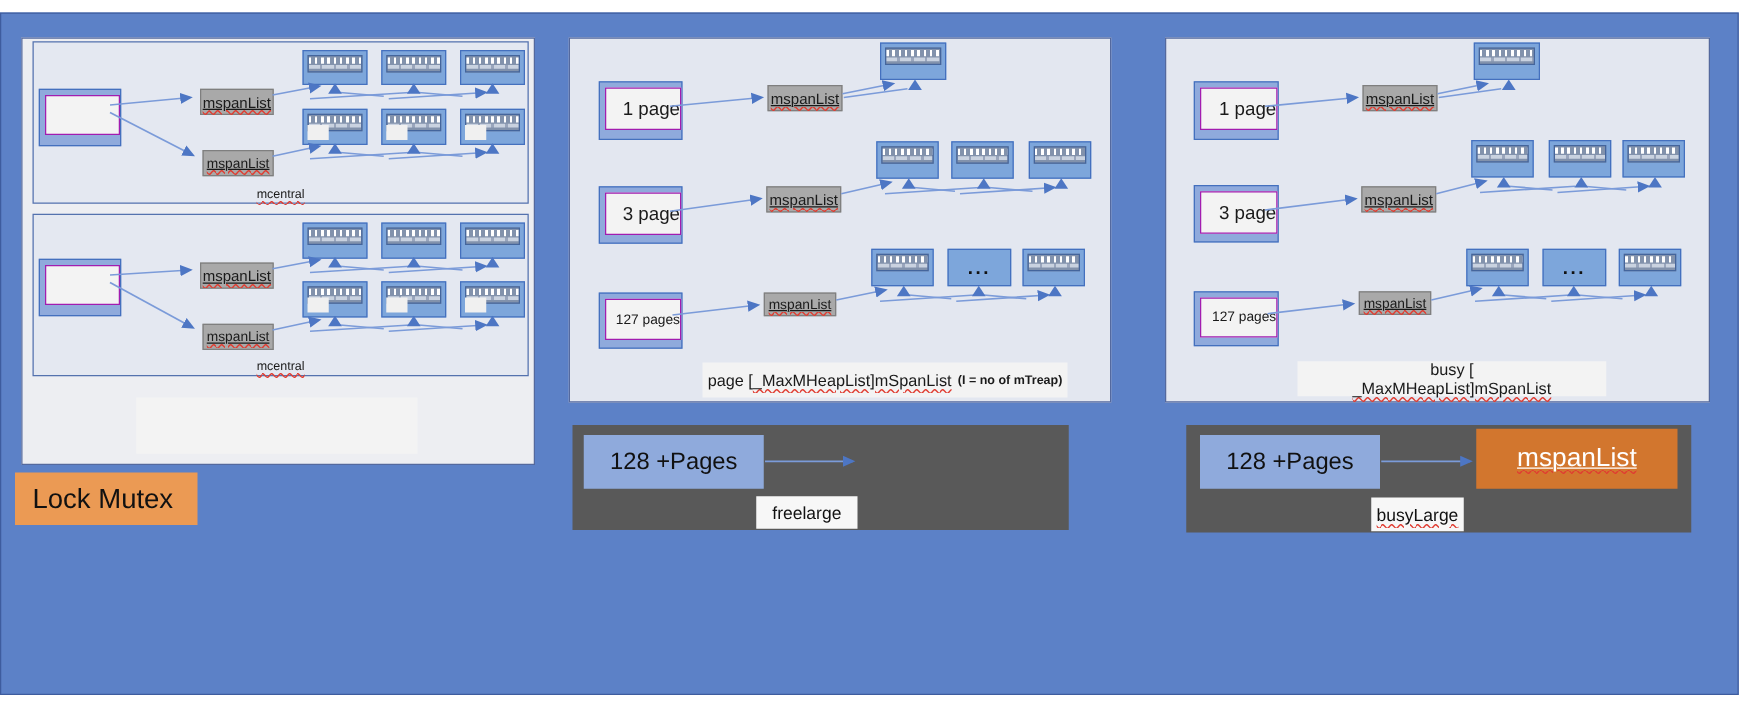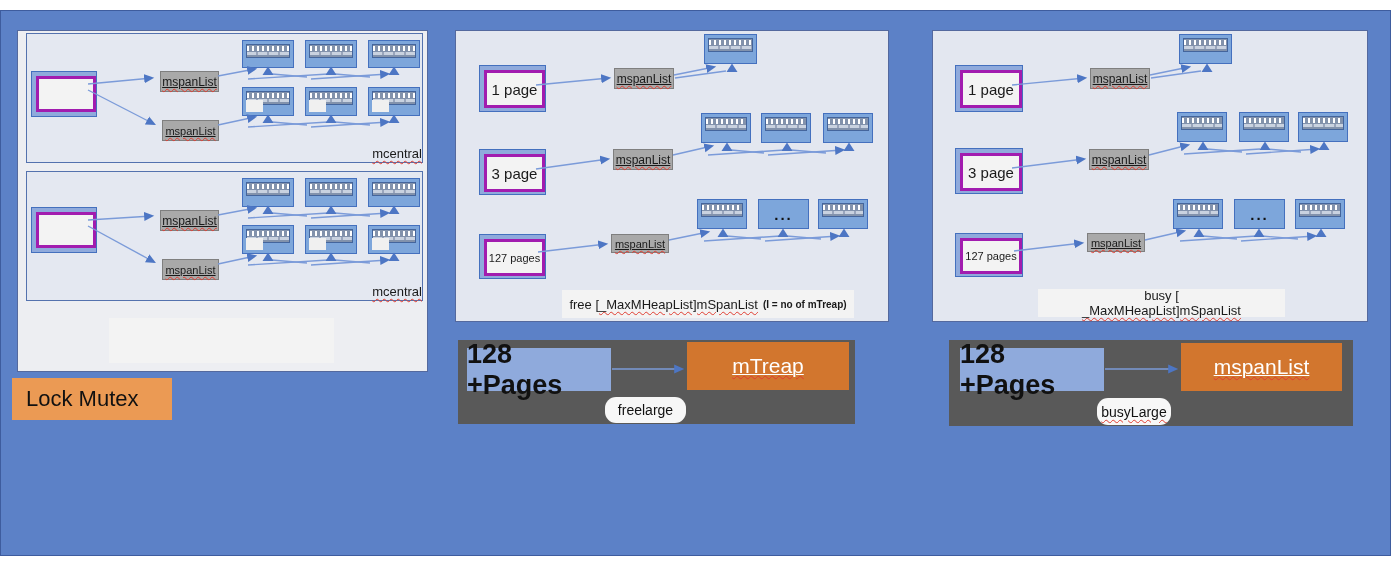--- a/index.html
+++ b/index.html
@@ -8,26 +8,26 @@
   .slide{position:absolute;left:0;top:10px;width:1391px;height:546px;background:#5C81C7;
          border:1px solid #3E5C9E;box-sizing:border-box;}
 
   .panel{position:absolute;border:1px solid #54699E;box-sizing:border-box;}
   #panel-left{left:17px;top:30px;width:411px;height:342px;background:#EDEEF2;}
   #panel-free{left:455px;top:30px;width:434px;height:292px;background:#E3E7F0;}
   #panel-busy{left:932px;top:30px;width:436px;height:292px;background:#E3E7F0;}
 
   .mbox{position:absolute;left:8px;width:397px;height:130px;background:#E4E8F1;
         border:1px solid #5472AE;box-sizing:border-box;}
-  .mcap{position:absolute;left:0;right:0;bottom:1px;text-align:right;font-size:13px;}
+  .mcap{position:absolute;left:0;right:0;bottom:1px;text-align:center;font-size:10px;}
 
   
   .win{position:absolute;background:#8FAADC;border:1.5px solid #4470BE;box-sizing:border-box;}
   .win .inner{position:absolute;left:4px;top:4px;right:0;background:#F3F3F3;
-              border:3px solid #a21caf;display:flex;align-items:center;justify-content:center;}
+              border:1px solid #a21caf;display:flex;align-items:center;justify-content:flex-end;}
 
   
   .glabel{position:absolute;background:#A9A9A9;border:1px solid #7F7F7F;box-sizing:border-box;
           display:flex;align-items:center;justify-content:center;font-size:12px;}
   .glabel.sm{font-size:11px;}
 
   
   .sbox{position:absolute;background:#7DA6DB;border:1.5px solid #4470BE;box-sizing:border-box;}
   .strip{position:absolute;left:3px;right:3px;top:3px;height:12px;border:1px solid #44659C;
          background:
@@ -39,31 +39,31 @@
         font-size:15px;letter-spacing:2px;color:#111;}
 
   
   .cap{position:absolute;background:#F3F3F3;display:flex;align-items:center;justify-content:center;
        font-size:13px;white-space:nowrap;}
   .cap .note{font-size:10px;font-weight:bold;margin-left:5px;}
 
   .summary{position:absolute;left:91px;top:287px;width:225px;height:45px;background:#F3F3F3;
            font-size:13px;line-height:20px;padding:4px 0 0 12px;box-sizing:border-box;}
 
-  .lock{position:absolute;left:12px;top:378px;width:160px;height:42px;background:#EB9A54;
+  .lock{position:absolute;left:12px;top:378px;width:146px;height:42px;background:#EB9A54;
         display:flex;align-items:center;padding-left:14px;box-sizing:border-box;
         font-size:22px;color:#111;}
 
   .dark{position:absolute;background:#595959;}
   .pages{position:absolute;background:#8FAADC;display:flex;align-items:center;justify-content:center;
-         font-size:27px;color:#111;font-weight:bold;}
+         font-size:19px;color:#111;}
   .obox{position:absolute;background:#D2762E;display:flex;align-items:center;justify-content:center;
         font-size:21px;color:#ffffff;}
   .tag{position:absolute;background:#F7F7F7;display:flex;align-items:center;justify-content:center;
-       font-size:14px;color:#111;border-radius:11px;}
+       font-size:14px;color:#111;}
 
   .wavy{text-decoration-line:underline;text-decoration-style:wavy;text-decoration-color:#E03C31;
         text-decoration-thickness:1px;text-underline-offset:2px;}
   .u{text-decoration-line:underline;text-decoration-thickness:1px;}
   .u-white{text-decoration-line:underline;text-decoration-color:#ffffff;text-decoration-thickness:1px;}
 
   svg.overlay{position:absolute;left:0;top:0;pointer-events:none;}
   .ln{stroke:#7B9BD9;stroke-width:1.4;fill:none;}
   .tri{fill:#4D76C4;}
 </style>
@@ -194,33 +194,30 @@
         <i class="strip"></i>
       </div>
     <div class="sbox dots" style="left:302px;top:168px;width:51px;height:30px;">
         <span>...</span>
       </div>
     <div class="sbox" style="left:362px;top:168px;width:50px;height:30px;">
         <i class="strip"></i>
       </div>
 
     <div class="cap" style="left:106px;top:259px;width:292px;height:28px;">
-      <span>free [</span>
+      <span>page [</span>
         <span class="wavy">_MaxMHeapList]mSpanList</span>
         <span class="note">(I = no of mTreap)</span>
     </div>
   </div>
 
   <div class="dark" style="left:458px;top:340px;width:397px;height:84px;">
     <div class="pages" style="left:9px;top:8px;width:144px;height:43px;">
         <span>128 +Pages</span>
       </div>
-    <div class="obox" style="left:229px;top:2px;width:162px;height:48px;">
-      <span class="u-white"><span class="wavy">mTreap</span></span>
-    </div>
     <div class="tag" style="left:147px;top:57px;width:81px;height:26px;">
         <span>freelarge</span>
       </div>
   </div>
 
   <div class="panel" id="panel-busy">
     <div class="win" style="left:22px;top:34px;width:68px;height:47px;">
       <div class="inner" style="height:32px;font-size:15px;">
           <span>1 page</span>
         </div>

